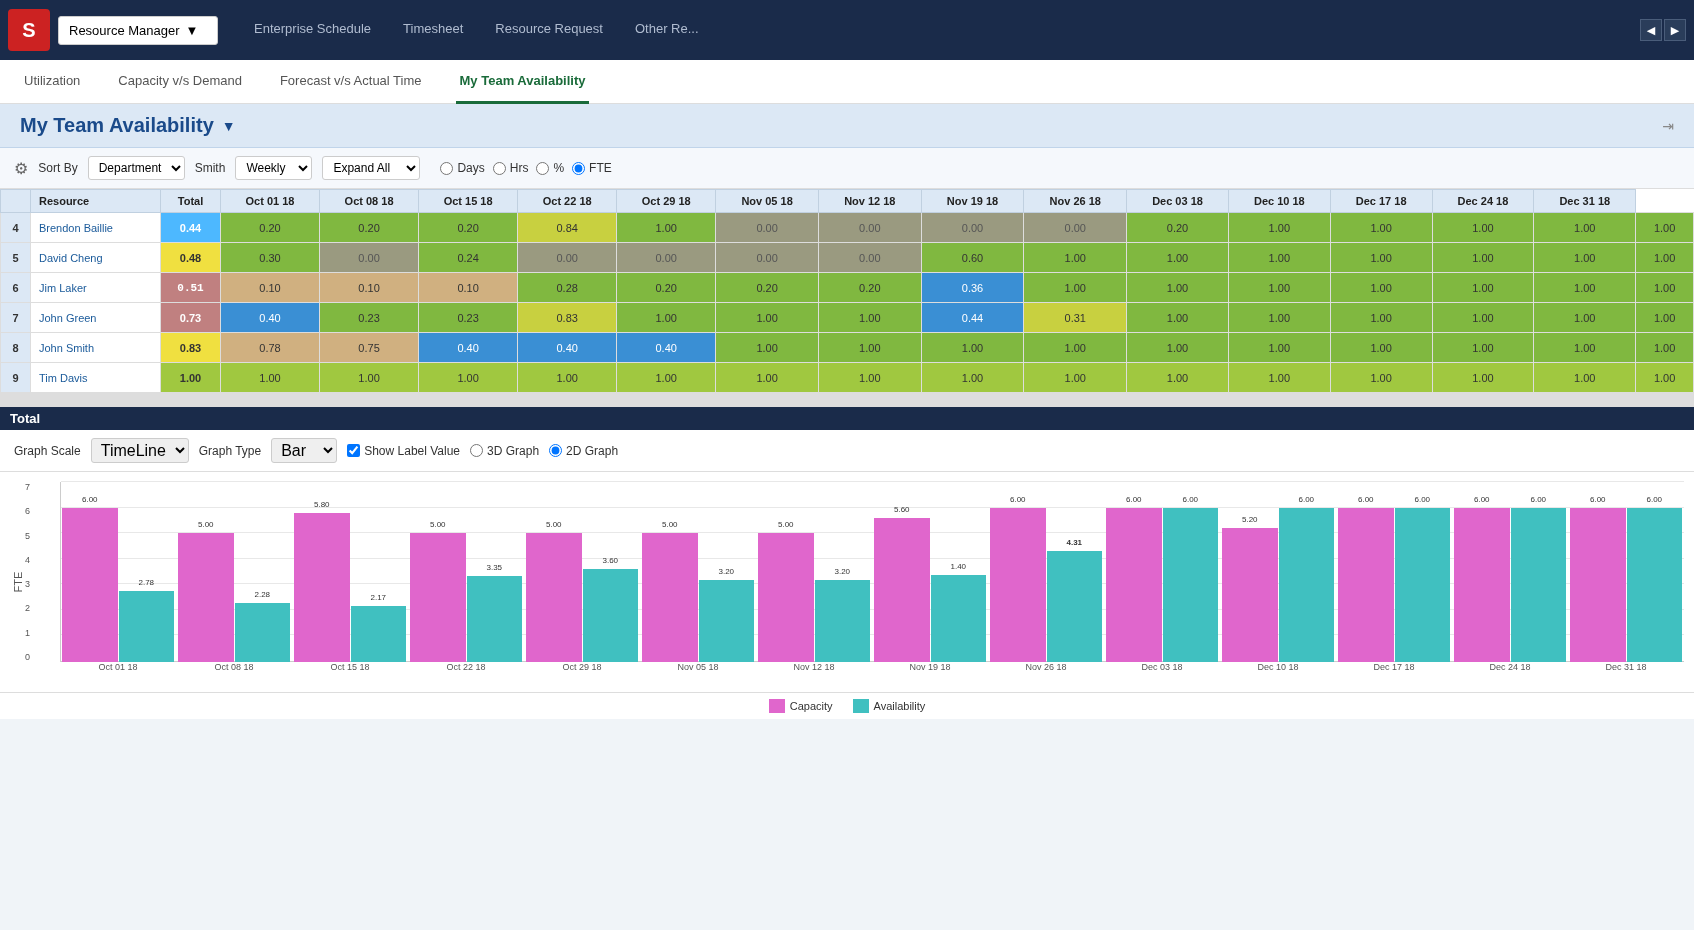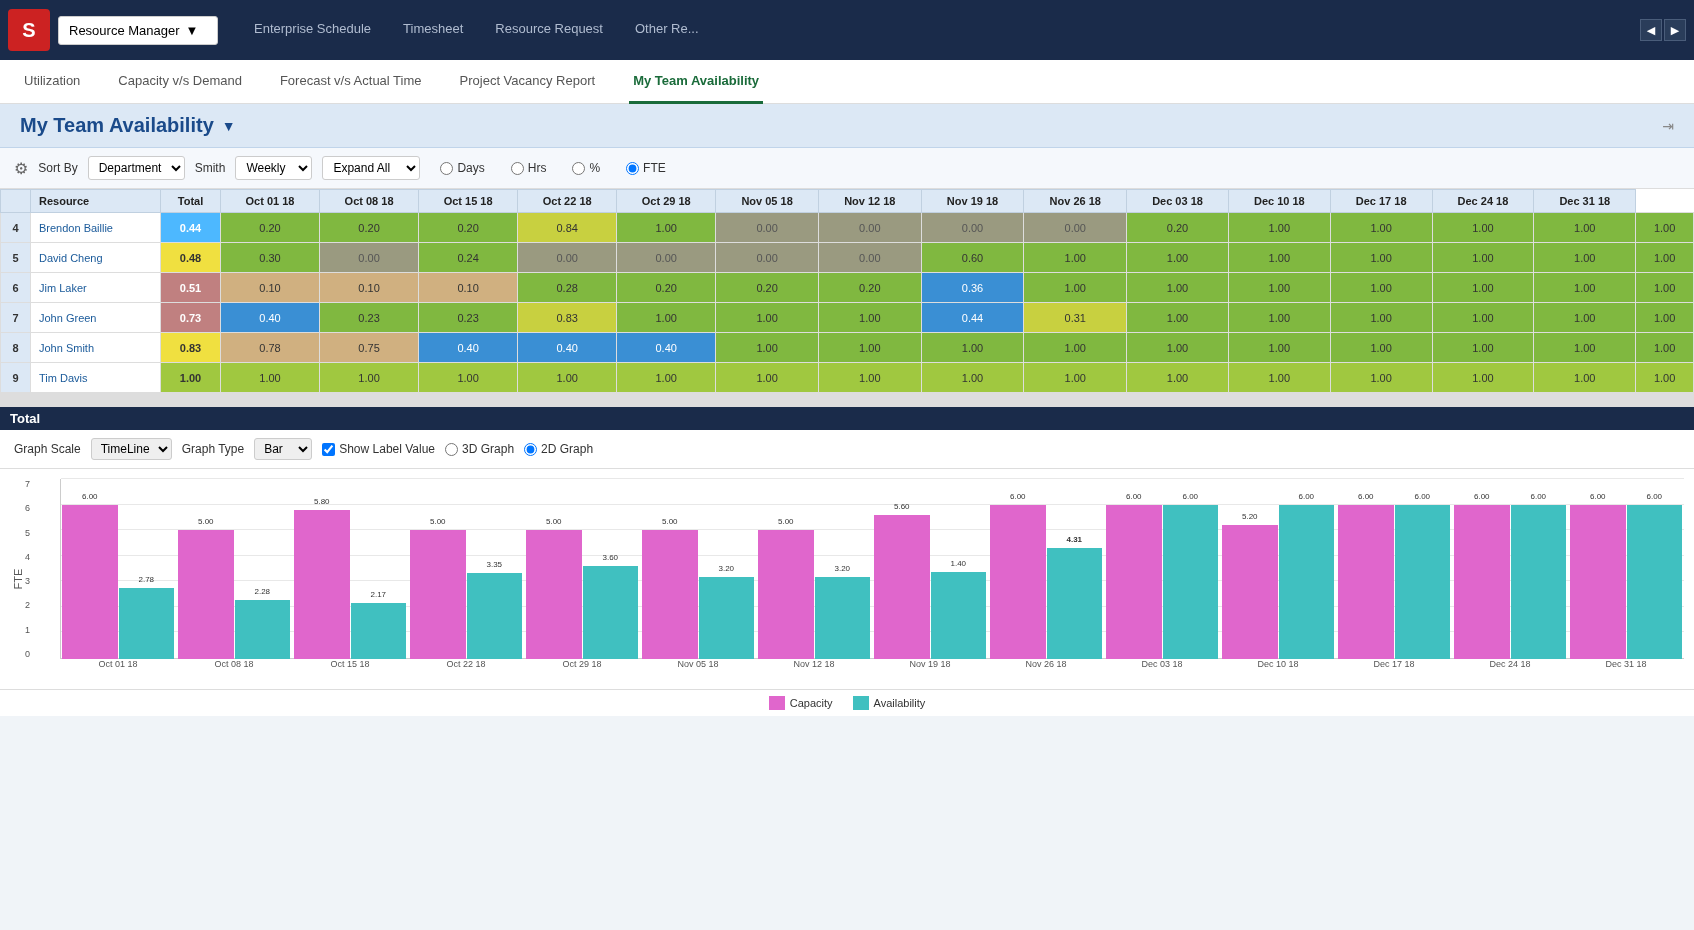--- a/index.html
+++ b/index.html
@@ -125,21 +125,21 @@
     .toolbar-icon { font-size: 16px; color: #666; }
     .sort-label { font-size: 12px; color: #333; }
     .toolbar select {
       border: 1px solid #ccc;
       border-radius: 3px;
       padding: 3px 6px;
       font-size: 12px;
       background: white;
     }
     .radio-group {
-      display: flex; align-items: flex-end; gap: 26px;
+      display: flex; align-items: flex-end; gap: 8px;
       margin-left: 10px;
     }
     .radio-item {
       display: flex; align-items: center; gap: 4px;
       font-size: 12px; color: #333; cursor: pointer;
     }
     .radio-item input[type="radio"] { cursor: pointer; }
 
     
     .table-container {
@@ -171,21 +171,21 @@
       font-size: 11px;
       height: 30px;
     }
     tbody td:first-child { background: #dce8f5; font-weight: bold; color: #333; }
     tbody td:nth-child(2) { text-align: left; color: #1a5a9a; cursor: pointer; background: white; }
     tbody td:nth-child(3) { font-weight: bold; }
 
     
     .row-4 td:nth-child(3) { background: #4db8ff; color: white; }
     .row-5 td:nth-child(3) { background: #f0e040; }
-    .row-6 td:nth-child(3) { background: #c08080; color: white; }
+    .row-6 td:nth-child(3) { background: #c08080; color: white; font-family: Liberation Mono, monospace; }
     .row-7 td:nth-child(3) { background: #c08080; color: white; }
     .row-8 td:nth-child(3) { background: #f0e040; }
     .row-9 td:nth-child(3) { background: #a0c840; }
 
     
     .chart-section {
       background: #1a2b4a;
       padding: 4px 10px;
     }
     .chart-section-title {
@@ -197,21 +197,21 @@
       background: white;
       padding: 8px 14px;
       display: flex; align-items: center; gap: 10px;
       border-bottom: 1px solid #ddd;
     }
     .chart-controls label { font-size: 12px; color: #333; }
     .chart-controls select {
       border: 1px solid #ccc;
       border-radius: 3px;
       padding: 2px 5px;
-      font-size: 12px;
+      font-size: 16px;
     }
     .chart-controls input[type="checkbox"] { cursor: pointer; }
     .chart-y-label {
       position: absolute;
       left: 8px;
       top: 50%;
       transform: translateY(-50%) rotate(-90deg);
       font-size: 11px;
       color: #555;
       white-space: nowrap;
@@ -252,21 +252,20 @@
   <div class="nav-arrows">
     <div class="nav-arrow">◀</div>
     <div class="nav-arrow">▶</div>
   </div>
 </div>
 
 <div class="sub-nav">
   <div class="sub-nav-item">Utilization</div>
   <div class="sub-nav-item">Capacity v/s Demand</div>
   <div class="sub-nav-item">Forecast v/s Actual Time</div>
-  <div class="sub-nav-item">Project Vacancy Report</div>
   <div class="sub-nav-item active">My Team Availability</div>
 </div>
 
 <div class="page-header">
   <h2>My Team Availability</h2>
   <span class="dropdown-arrow">▼</span>
   <span class="collapse-icon">⇥</span>
 </div>
 
 <div class="toolbar">

